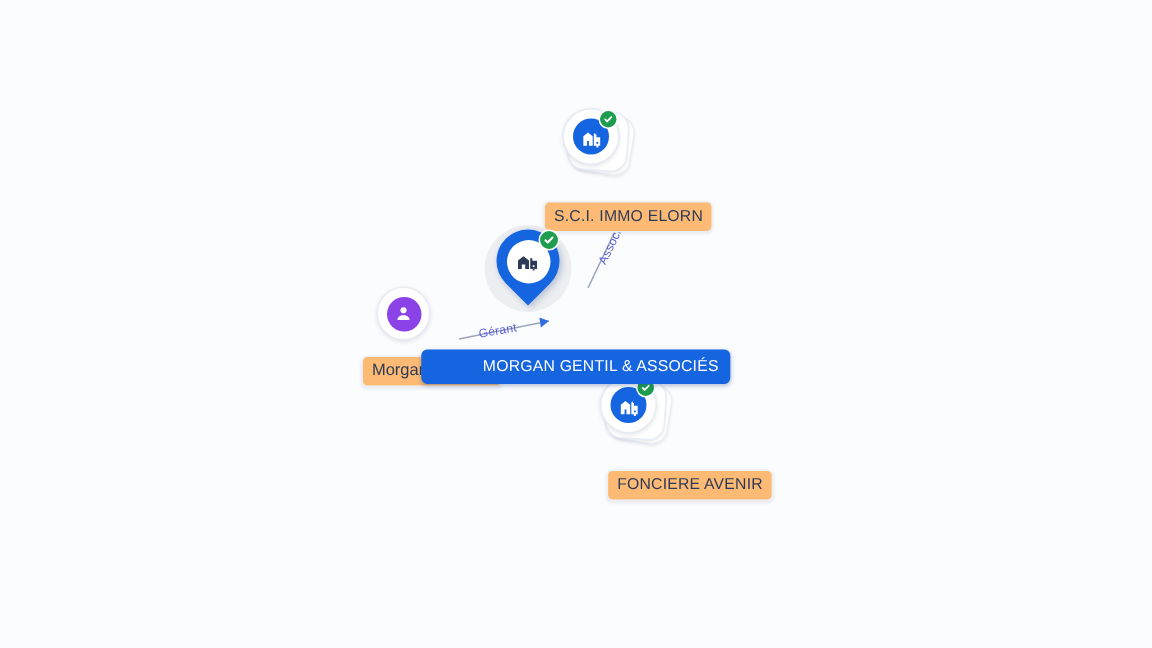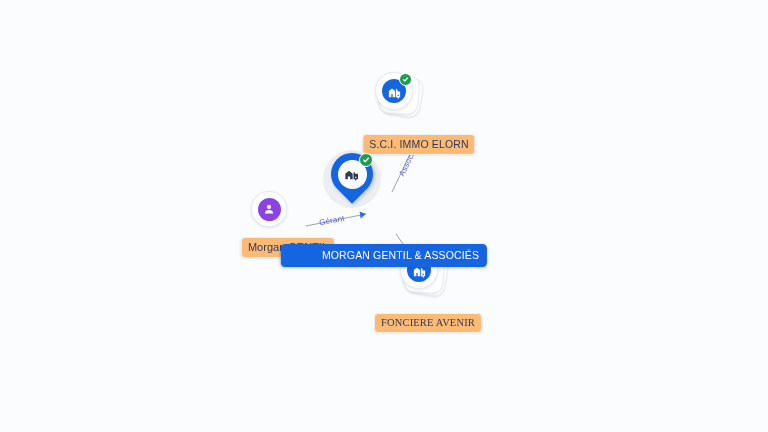--- a/index.html
+++ b/index.html
@@ -256,36 +256,36 @@
           </svg>
         </div>
       </div>
       <div class="badge-check" style="left:31px; top:8px;">
         <svg width="7" height="7" viewBox="0 0 24 24" aria-hidden="true">
           <path fill="none" stroke="#ffffff" stroke-width="4.2" stroke-linecap="round" stroke-linejoin="round" d="M5 12.5l4.5 4.5L19 7"></path>
         </svg>
       </div>
     </div>
   </div>
-  <div class="label plain upper" style="left:428px; top:313px;font-family:Liberation Serif, serif;">FONCIERE AVENIR</div>
+  <div class="label plain upper" style="left:460px; top:313px;">FONCIERE AVENIR</div>
 
   <div class="node" style="left:384px; top:211px; z-index:30;">
     <div class="node-hit" style="left:0; top:0; width:64px; height:64px; margin-left:-32px; margin-top:-32px;">
       <div class="halo"></div>
       <div class="pin">
         <div class="pin-body"></div>
         <div class="pin-inner">
           <svg width="16" height="16" viewBox="0 0 24 24" aria-hidden="true">
             <path fill="#2c3a57" d="M2 20v-8.5l5.5-4.2 5.5 4.2V20H9.2v-4.4H5.8V20H2z"></path>
             <path fill="#2c3a57" d="M14.2 20V9.2h2.1v2.6H21V20h-6.8zm2.5 1.6h1.8v-1.8h-1.8v1.8zm0-3.6h1.8v-1.8h-1.8v1.8z"></path>
           </svg>
         </div>
       </div>
       <div class="badge-check" style="left:39px; top:6px; width:14px; height:14px;">
         <svg width="8" height="8" viewBox="0 0 24 24" aria-hidden="true">
           <path fill="none" stroke="#ffffff" stroke-width="4.2" stroke-linecap="round" stroke-linejoin="round" d="M5 12.5l4.5 4.5L19 7"></path>
         </svg>
       </div>
     </div>
   </div>
-  <div class="label selected" style="left:384px; top:244px;padding-left:40px;">MORGAN GENTIL &amp; ASSOCIÉS</div>
+  <div class="label selected" style="left:384px; top:233px;padding-left:40px;">MORGAN GENTIL &amp; ASSOCIÉS</div>
 
 </div>
 
 </body></html>

